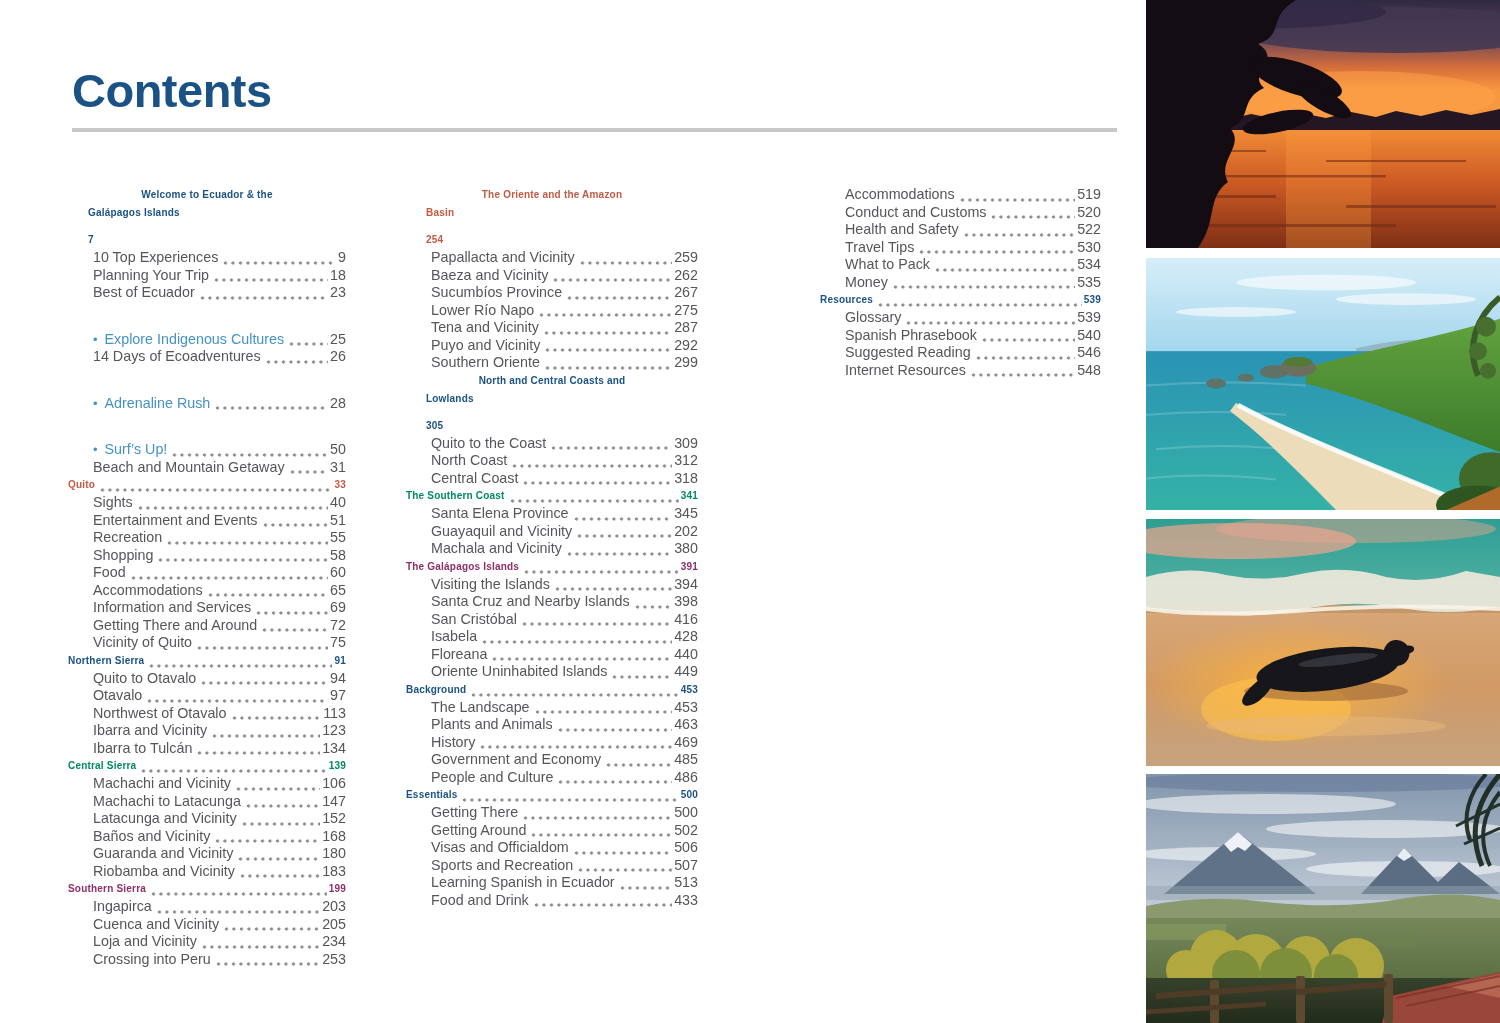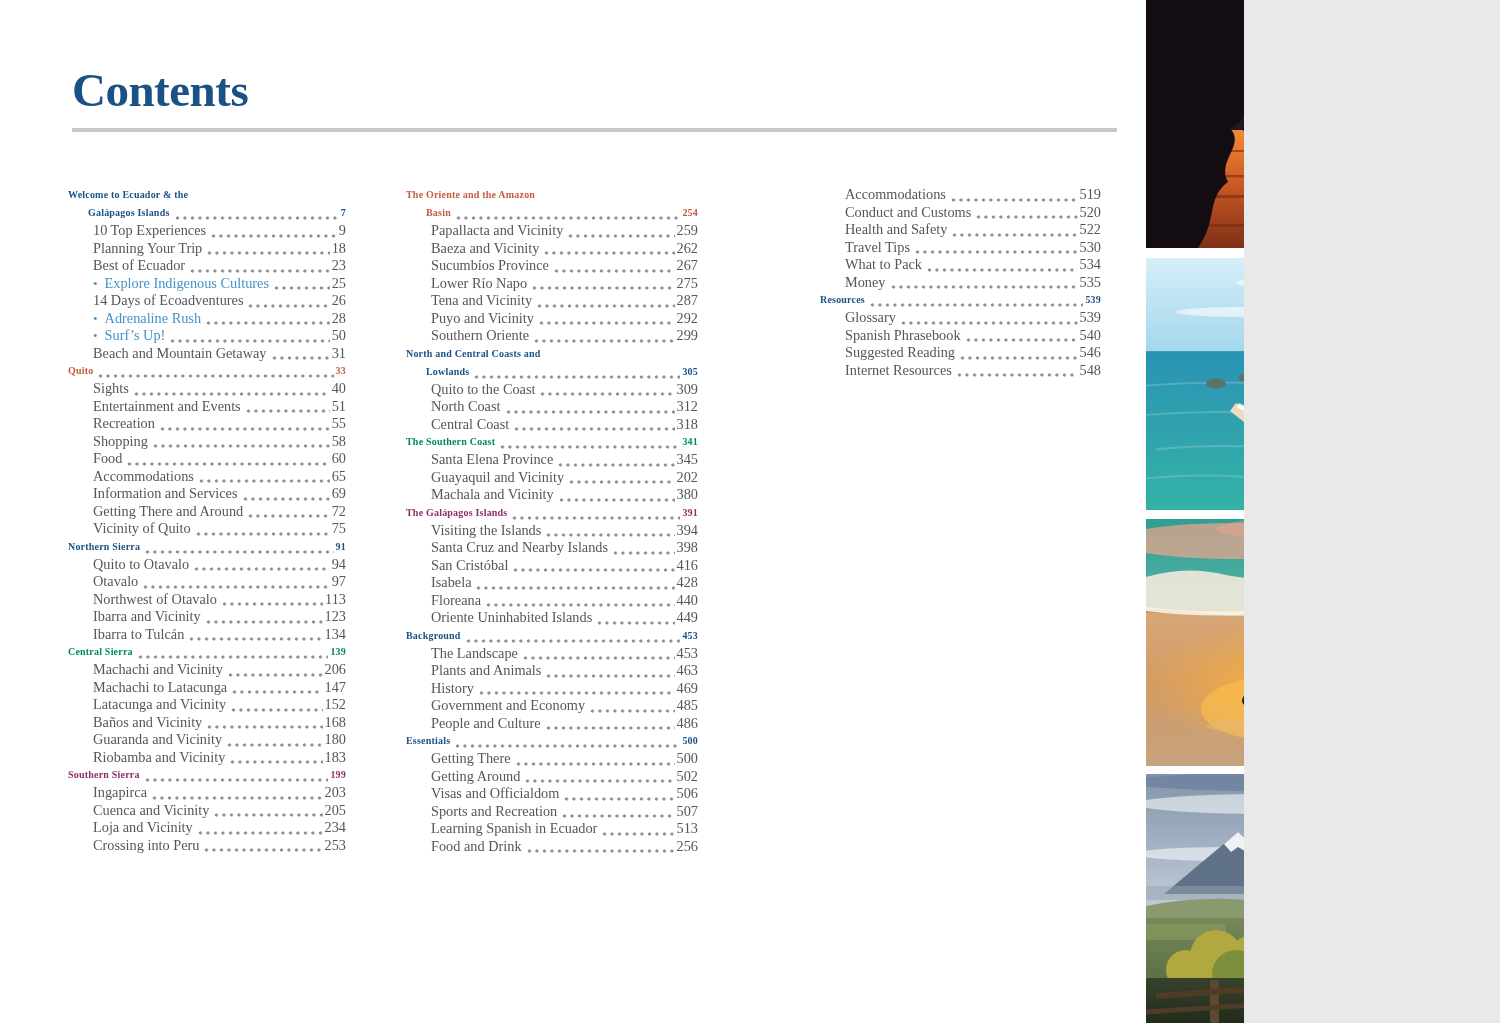--- a/index.html
+++ b/index.html
@@ -1,21 +1,22 @@
 <!DOCTYPE html>
 <html style="--title-blue: #1b5285; --heading-blue: #1b5285; --heading-red: #c55a43; --heading-green: #008a62; --heading-purple: #8e2f68; --entry-gray: #55565a; --accent-blue: #4492c8; --dots-gray: #8d8e90; --rule-gray: #c7c8ca;"><head>
 <meta charset="utf-8">
 <style>
   html,body{margin:0;padding:0;background:#e9e9e9;}
   .page{
     position:relative;
-    width:1244px;height:1023px;
+    width:1500px;height:1023px;
     background:#ffffff;
     overflow:hidden;
-    font-family:Liberation Serif, serif;
+    font-family:Liberation Sans, sans-serif;
+    text-align:center;
     -webkit-font-smoothing:antialiased;
   }
   
   .hdr{position:absolute;left:72px;top:66px;}
   .title{
     margin:0;
     font-size:47px;
     font-weight:600;
     letter-spacing:-0.5px;
     color:var(--title-blue,#1b5285);
@@ -33,38 +34,38 @@
   .col2{left:406px;width:292px;}
   .col3{left:820px;width:281px;}
   .sec{}
   .sec:first-child{margin-top:0;}
   .h-line,.h-row{
     font-weight:700;
     font-size:10px;
     line-height:18px;
     letter-spacing:.2px;
   }
-  .h-wrap{padding-left:20px;}
+  .h-wrap{padding-left:20px;flex-direction:column;}
   .h-row{display:flex;align-items:baseline;}
   .h-text{white-space:nowrap;}
   .h-page{font-weight:700;}
   .c-blue   .h-line,.c-blue   .h-text,.c-blue   .h-page{color:var(--heading-blue,#1b5285);}
   .c-red    .h-line,.c-red    .h-text,.c-red    .h-page{color:var(--heading-red,#c55a43);}
   .c-green  .h-line,.c-green  .h-text,.c-green  .h-page{color:var(--heading-green,#008a62);}
   .c-purple .h-line,.c-purple .h-text,.c-purple .h-page{color:var(--heading-purple,#8e2f68);}
   .e-row{
     display:flex;align-items:baseline;
     padding-left:25px;
     font-size:14.3px;
     line-height:17.5px;
     color:var(--entry-gray,#55565a);
   }
   .e-text{white-space:nowrap;}
   .bullet{color:var(--accent-blue,#4492c8);margin-right:7px;font-size:13px;}
-  .e-row.accent .e-text{color:var(--accent-blue,#4492c8);}
+  .e-row.accent .e-text{color:var(--accent-blue,#4492c8);margin-top:29px;}
   .e-page{color:var(--entry-gray,#55565a);}
   .dots{
     flex:1 1 8px;
     min-width:10px;
     height:13px;
     align-self:flex-end;
     margin:0 2px 1px 4px;
     background-image:radial-gradient(circle at 3.5px 10px, var(--dots-gray,#8d8e90) 1.3px, transparent 1.9px);
     background-size:7.5px 13px;
     background-repeat:repeat-x;
@@ -227,21 +228,21 @@
         </div>
         <div class="sec c-green">
           <div class="h-row">
             <span class="h-text">Central Sierra</span>
             <span class="dots"></span>
             <span class="h-page">139</span>
           </div>
           <div class="e-row">
             <span class="e-text">Machachi and Vicinity</span>
             <span class="dots"></span>
-            <span class="e-page">206</span>
+            <span class="e-page">106</span>
           </div>
           <div class="e-row">
             <span class="e-text">Machachi to Latacunga</span>
             <span class="dots"></span>
             <span class="e-page">147</span>
           </div>
           <div class="e-row">
             <span class="e-text">Latacunga and Vicinity</span>
             <span class="dots"></span>
             <span class="e-page">152</span>
@@ -475,21 +476,21 @@
             <span class="e-page">507</span>
           </div>
           <div class="e-row">
             <span class="e-text">Learning Spanish in Ecuador</span>
             <span class="dots"></span>
             <span class="e-page">513</span>
           </div>
           <div class="e-row">
             <span class="e-text">Food and Drink</span>
             <span class="dots"></span>
-            <span class="e-page">256</span>
+            <span class="e-page">433</span>
           </div>
         </div>
       </section>
     <section class="col col3">
         <div class="sec">
           <div class="e-row">
             <span class="e-text">Accommodations</span>
             <span class="dots"></span>
             <span class="e-page">519</span>
           </div>

